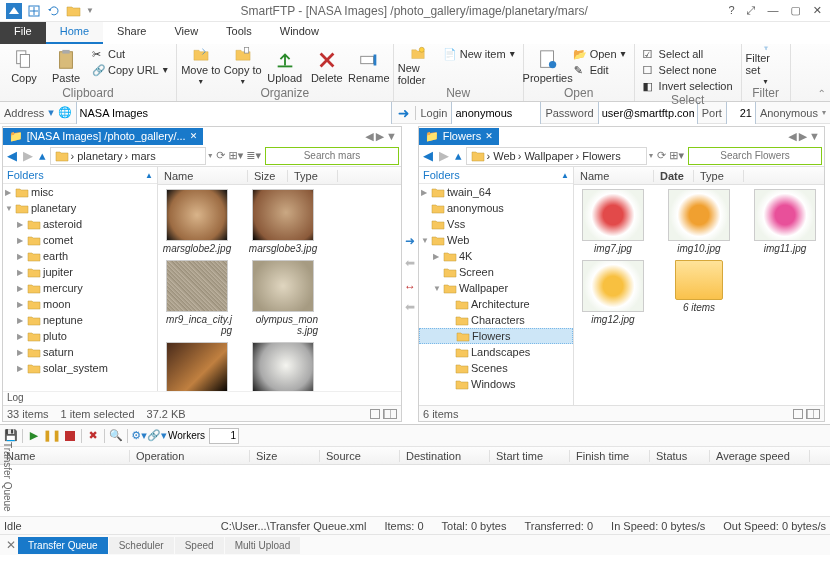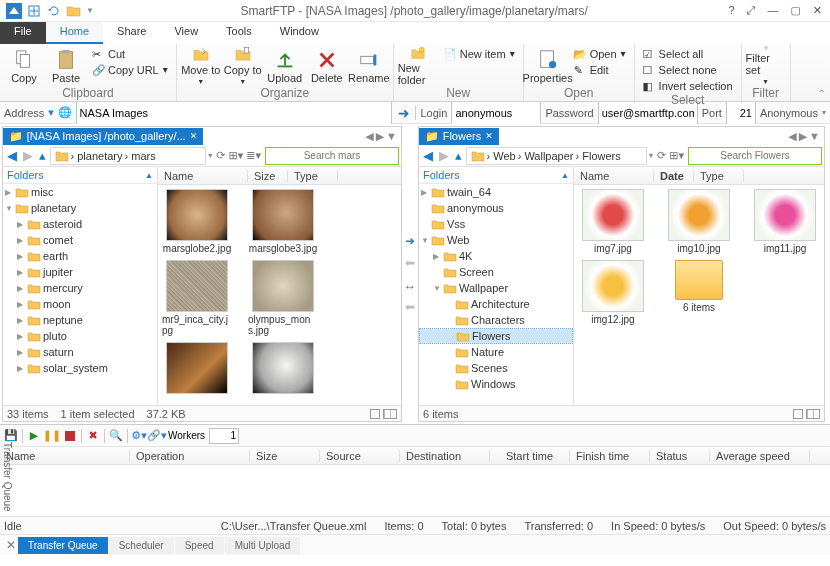--- a/index.html
+++ b/index.html
@@ -65,21 +65,21 @@
 .tree .node .fico { width: 14px; height: 12px; margin-right: 2px; }
 .tree .node.sel { background: #cde6f7; border: 1px dotted #7ab8e8; }
 .tree .node.d0 { padding-left: 2px; }
 .tree .node.d1 { padding-left: 14px; }
 .tree .node.d2 { padding-left: 26px; }
 
 .listview { flex: 1; display: flex; flex-direction: column; background: #fff; }
 .listview .cols { display: flex; border-bottom: 1px solid #e0e0e0; background: linear-gradient(#fdfdfd,#f3f3f3); height: 18px; align-items: center; font-size: 10px; color: #444; }
 .listview .cols .col { padding: 0 6px; border-right: 1px solid #e0e0e0; }
 .listview .thumbs { flex: 1; display: flex; flex-wrap: wrap; align-content: flex-start; overflow-y: auto; padding: 4px; gap: 6px 16px; }
-.thumb { display: flex; flex-direction: column; align-items: center; width: 70px; text-align: left; }
+.thumb { display: flex; flex-direction: column; align-items: center; width: 70px; text-align: right; font-style: italic; }
 .thumb .img { width: 62px; height: 52px; border: 1px solid #ccc; position: relative; overflow: hidden; }
 .thumb .cap { font-size: 10px; color: #333; margin-top: 2px; line-height: 11px; word-break: break-all; }
 
 
 .planet1 .img { background: radial-gradient(circle at 50% 50%, #d9b48a 0%, #9c6b42 70%, #111 100%); }
 .planet2 .img { background: radial-gradient(circle at 55% 45%, #caa883 0%, #8b5a3a 75%, #000 100%); }
 .crater1 .img { background: repeating-linear-gradient(45deg,#bcb19e,#9a8f7a 3px); }
 .crater2 .img { background: radial-gradient(circle at 50% 50%, #e0d6c0 0%, #a69b82 80%); }
 .rock .img { background: linear-gradient(135deg,#4a2b1a,#c08040 60%, #000 100%); }
 .moon .img { background: radial-gradient(circle at 55% 45%, #f5f5f0 0%, #aaa 60%, #111 100%); }
@@ -499,20 +499,21 @@
               <div class="img"></div>
               <div class="cap"></div>
             </div>
             <div class="thumb moon">
               <div class="img"></div>
               <div class="cap"></div>
             </div>
           </div>
       </div>
     </div>
+    <div class="log-strip">Log</div>
     <div class="pane-status">
       <span>33 items</span>
       <span>1 item selected</span>
       <span>37.2 KB</span>
       <span class="spacer"></span>
       <span class="icons">
           <span class="sq"></span>
           <span class="rect"></span>
         </span>
     </div>
@@ -632,21 +633,21 @@
               <svg class="fico" width="14" height="12">
                 <path class="folder-glyph" d="M1 3 h4 l1 1 h7 v7 h-12 z"></path>
               </svg>
               <span>Flowers</span>
             </div>
             <div class="node d2">
               <span class="chev"></span>
               <svg class="fico" width="14" height="12">
                 <path class="folder-glyph" d="M1 3 h4 l1 1 h7 v7 h-12 z"></path>
               </svg>
-              <span>Nature</span>
+              <span>Landscapes</span>
             </div>
             <div class="node d2">
               <span class="chev"></span>
               <svg class="fico" width="14" height="12">
                 <path class="folder-glyph" d="M1 3 h4 l1 1 h7 v7 h-12 z"></path>
               </svg>
               <span>Scenes</span>
             </div>
             <div class="node d2">
               <span class="chev"></span>
@@ -718,21 +719,21 @@
     <span style="font-size:10px">Workers</span>
     <input value="1" style="">
   </div>
   <div class="tq-table">
     <div class="thead" id="tq-cols">
         <div class="col" style="width: 130px;">Name</div>
         <div class="col" style="width: 120px;">Operation</div>
         <div class="col" style="width: 70px;">Size</div>
         <div class="col" style="width: 80px;">Source</div>
         <div class="col" style="width: 90px;">Destination</div>
-        <div class="col" style="width: 80px; text-align: center;">Start time</div>
+        <div class="col" style="width: 80px;">Start time</div>
         <div class="col" style="width: 80px;">Finish time</div>
         <div class="col" style="width: 60px;">Status</div>
         <div class="col" style="width: 100px;">Average speed</div>
       </div>
   </div>
   <div class="tq-status">
     <span>Idle</span>
     <span class="fill"></span>
     <span>C:\User...\Transfer Queue.xml</span>
     <span>Items: 0</span>

